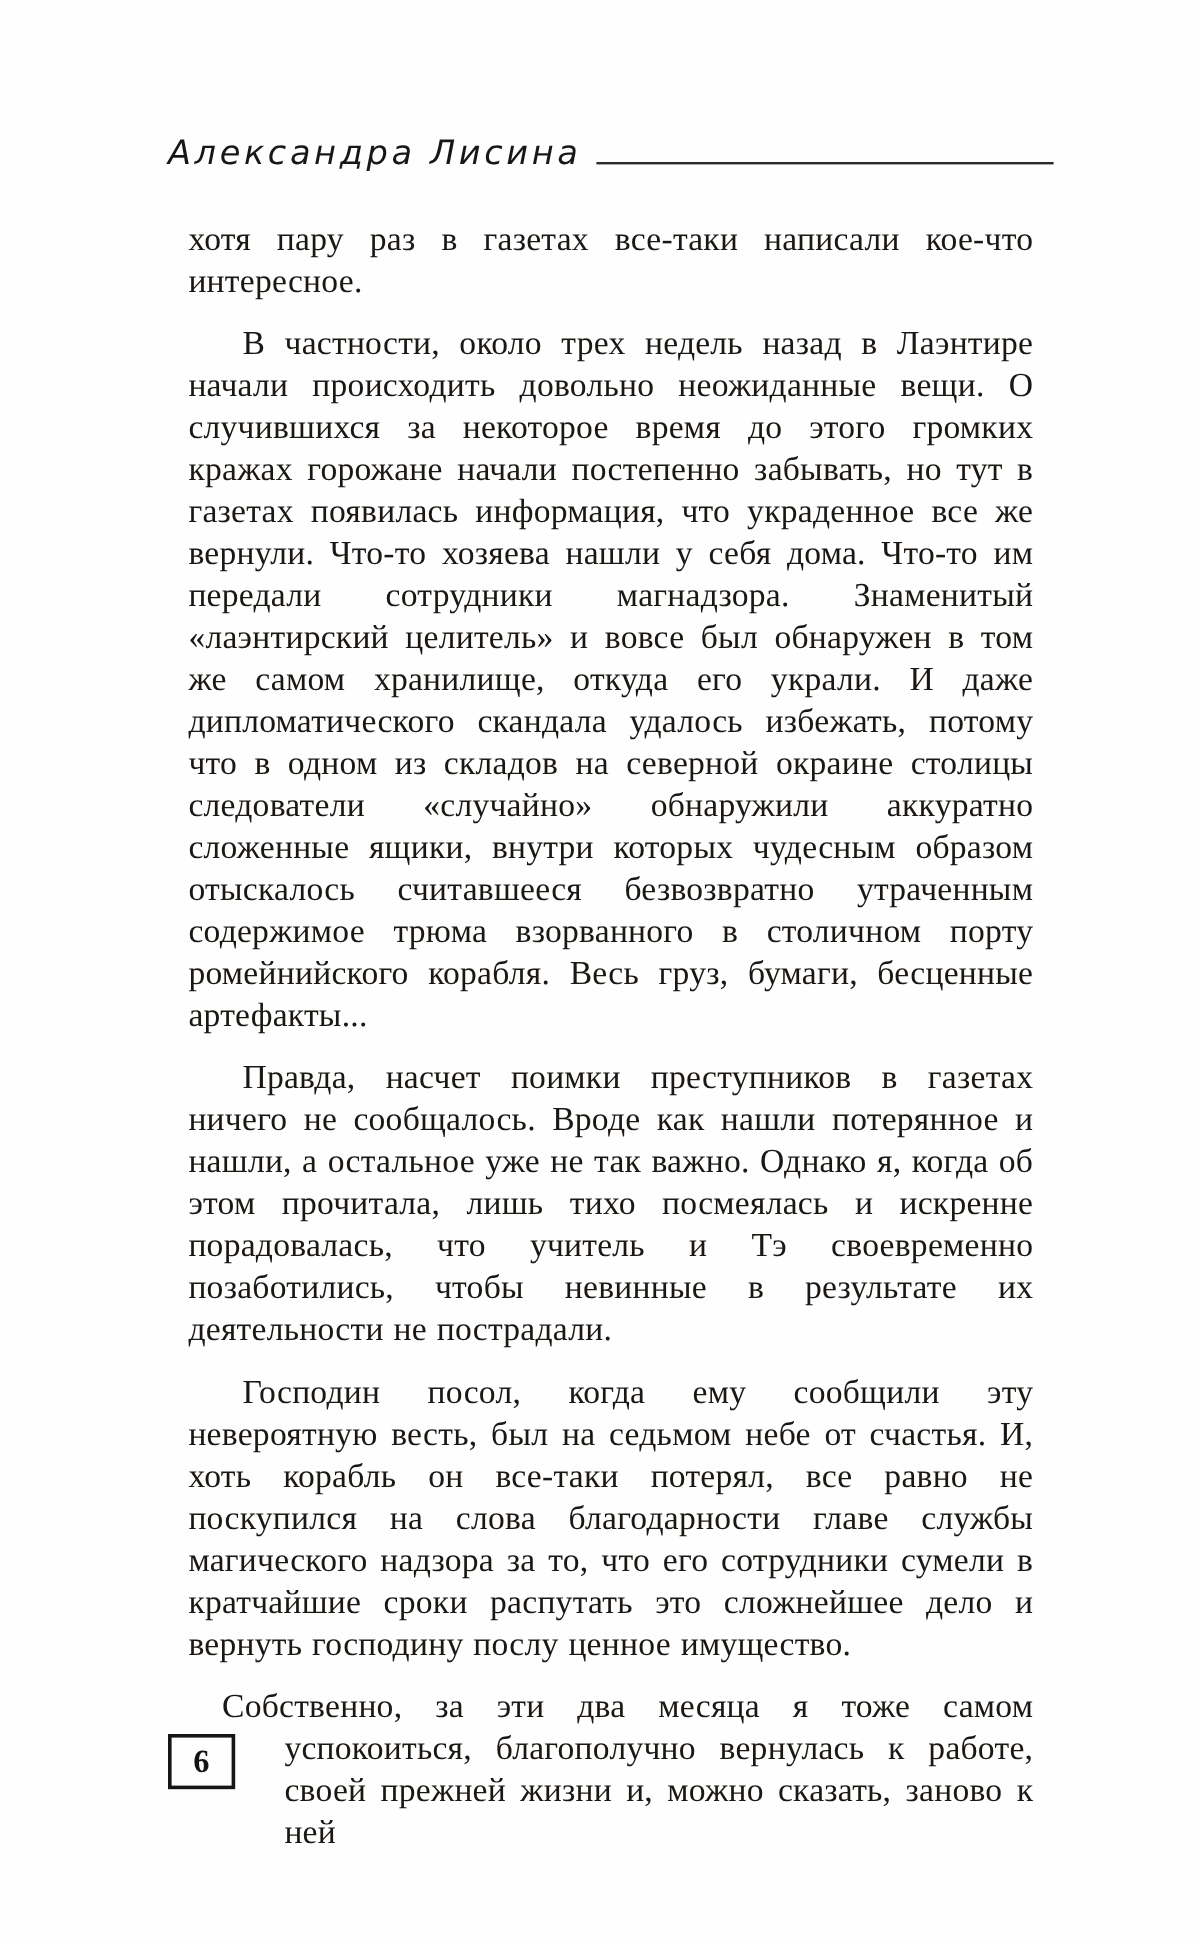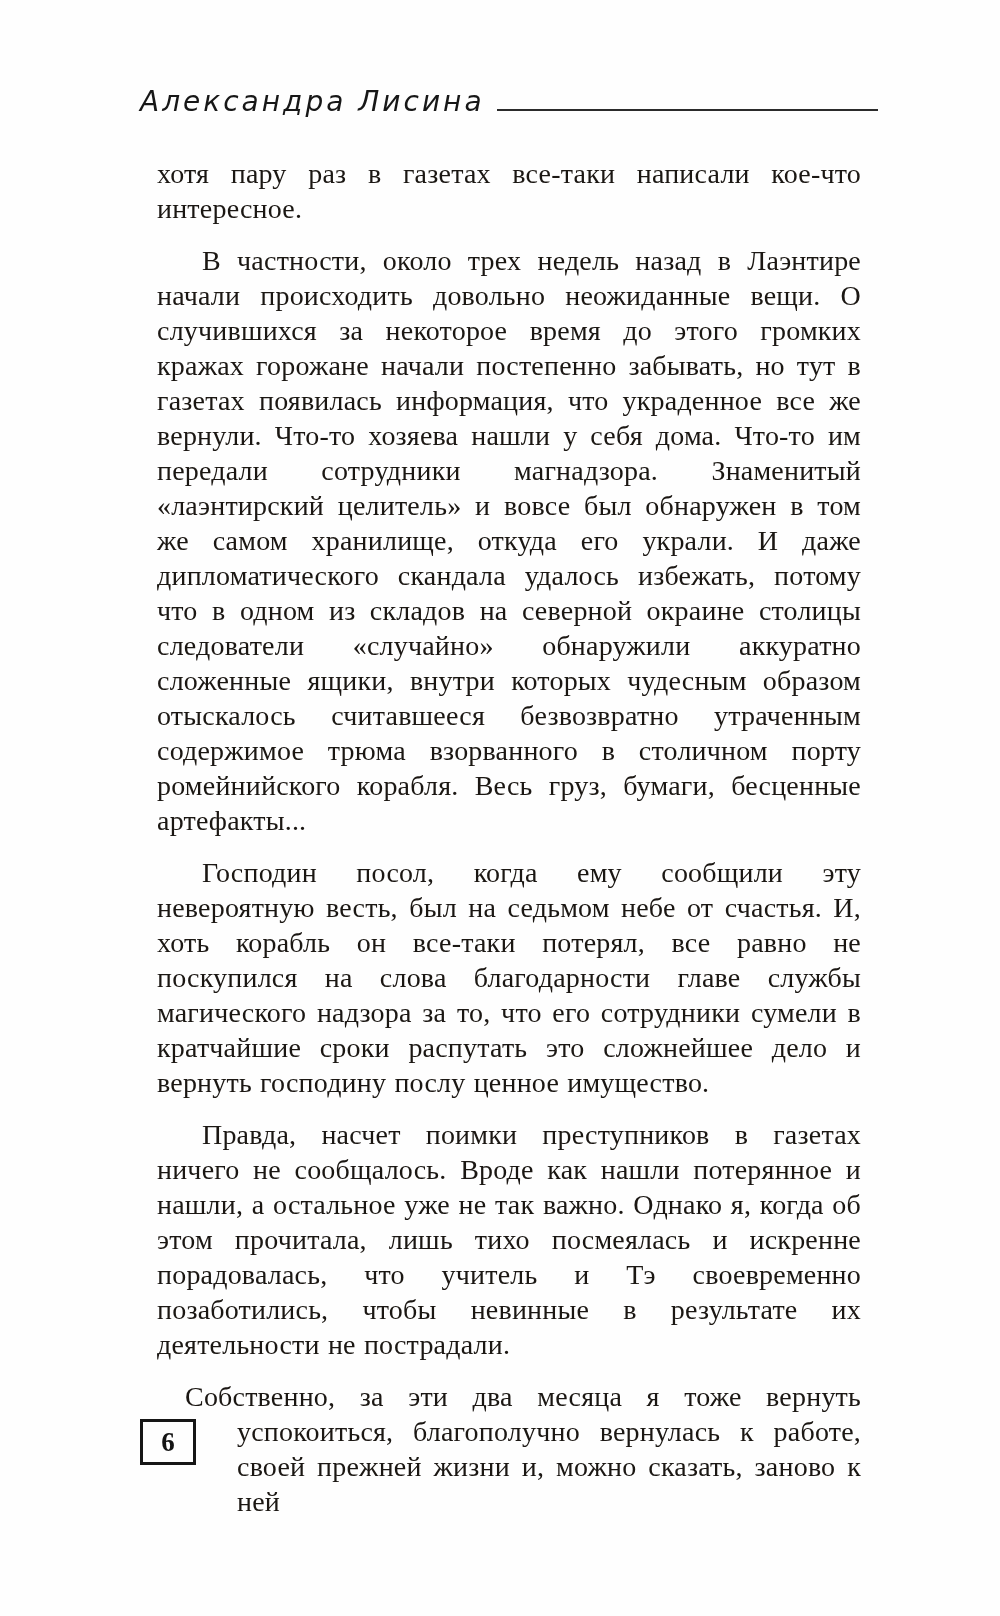--- a/index.html
+++ b/index.html
@@ -9,21 +9,21 @@
   }
   .page {
     position: relative;
     width: 1000px;
     height: 1616px;
     margin: 0 auto;
     background: #fefefe;
     color: #1b1713;
     font-family: "Liberation Serif", "DejaVu Serif", serif;
     box-sizing: border-box;
-    padding: 82px 122px 0 140px;
+    padding: 108px 122px 0 140px;
     overflow: hidden;
   }
   
   .running-head {
     display: flex;
     align-items: flex-end;
     height: 36px;
   }
   .author-name {
     font-family: "DejaVu Sans", "Liberation Sans", sans-serif;
@@ -95,26 +95,26 @@
     <span class="author-name">Александра Лисина</span>
     <div class="head-rule"></div>
   </div>
 
   <div class="body-text">
 
     <p class="para">хотя пару раз в газетах все-таки написали кое-что интересное.</p>
 
     <p class="para indent">В частности, около трех недель назад в Лаэнтире начали происходить довольно неожиданные вещи. О случившихся за некоторое время до этого громких кражах горожане начали постепенно забывать, но тут в газетах появилась информация, что украденное все же вернули. Что-то хозяева нашли у себя дома. Что-то им передали сотрудники магнадзора. Знаменитый «лаэнтирский целитель» и вовсе был обнаружен в том же самом хранилище, откуда его украли. И даже дипломатического скандала удалось избежать, потому что в одном из складов на северной окраине столицы следователи «случайно» обнаружили аккуратно сложенные ящики, внутри которых чудесным образом отыскалось считавшееся безвозвратно утраченным содержимое трюма взорванного в столичном порту ромейнийского корабля. Весь груз, бумаги, бесценные артефакты...</p>
 
+    <p class="para indent">Правда, насчет поимки преступников в газетах ничего не сообщалось. Вроде как нашли потерянное и нашли, а остальное уже не так важно. Однако я, когда об этом прочитала, лишь тихо посмеялась и искренне порадовалась, что учитель и Тэ своевременно позаботились, чтобы невинные в результате их деятельности не пострадали.</p>
+
     <p class="para indent">Господин посол, когда ему сообщили эту невероятную весть, был на седьмом небе от счастья. И, хоть корабль он все-таки потерял, все равно не поскупился на слова благодарности главе службы магического надзора за то, что его сотрудники сумели в кратчайшие сроки распутать это сложнейшее дело и вернуть господину послу ценное имущество.</p>
 
-    <p class="para indent">Правда, насчет поимки преступников в газетах ничего не сообщалось. Вроде как нашли потерянное и нашли, а остальное уже не так важно. Однако я, когда об этом прочитала, лишь тихо посмеялась и искренне порадовалась, что учитель и Тэ своевременно позаботились, чтобы невинные в результате их деятельности не пострадали.</p>
-
     <div class="last-wrap">
-      <p class="para wrap-box">Собственно, за эти два месяца я тоже вернуть успокоиться, благополучно вернулась к работе, своей прежней жизни и, можно сказать, заново к ней</p>
+      <p class="para wrap-box">Собственно, за эти два месяца я тоже самом успокоиться, благополучно вернулась к работе, своей прежней жизни и, можно сказать, заново к ней</p>
       <div class="pagenum-box">
         <span>6</span>
       </div>
     </div>
 
   </div>
 
 </div>
 
 </body></html>

